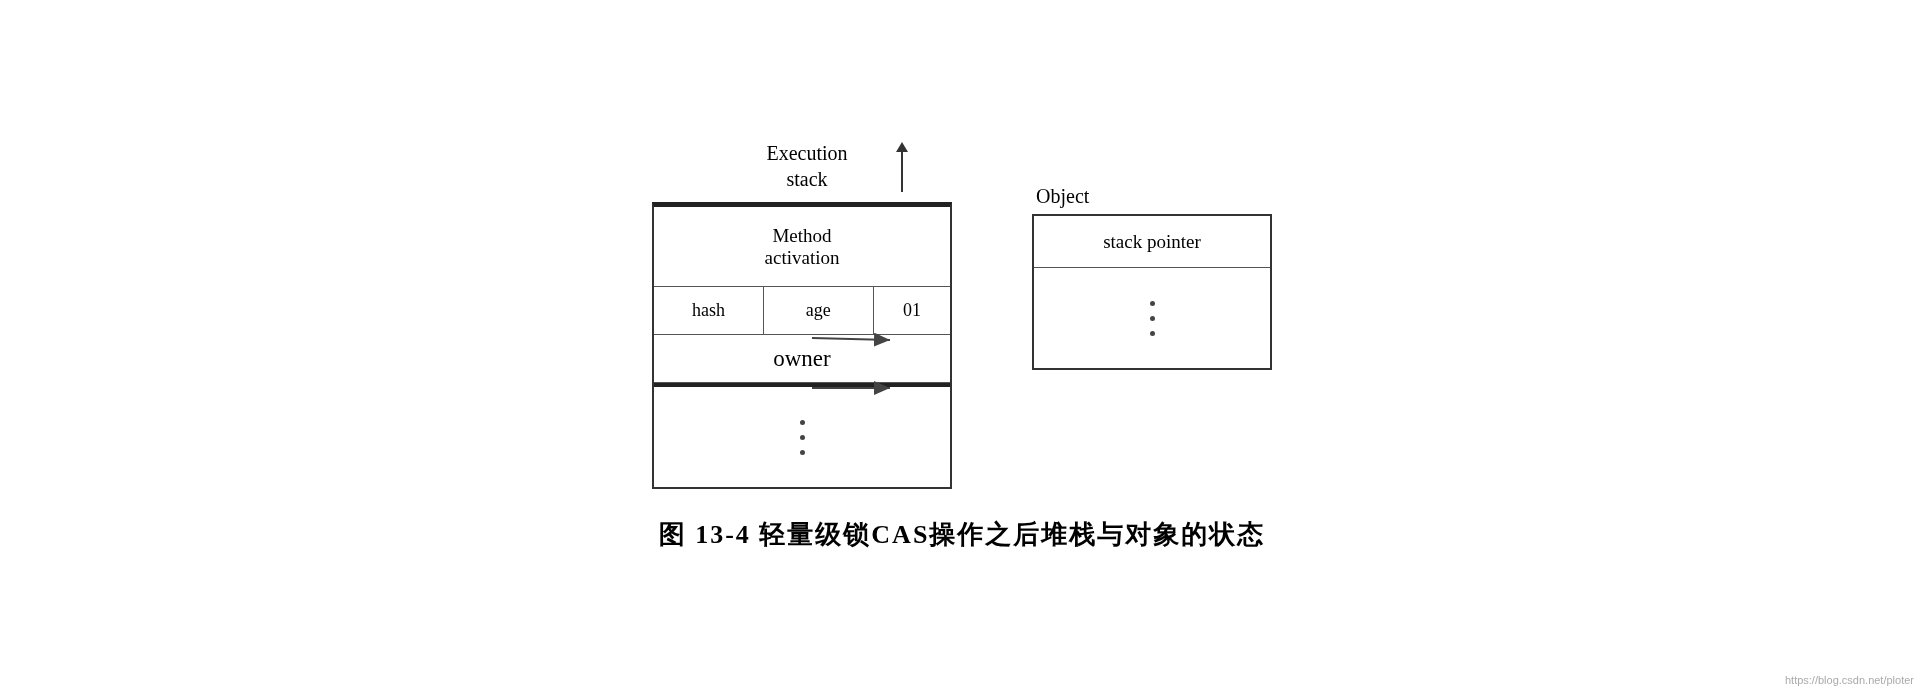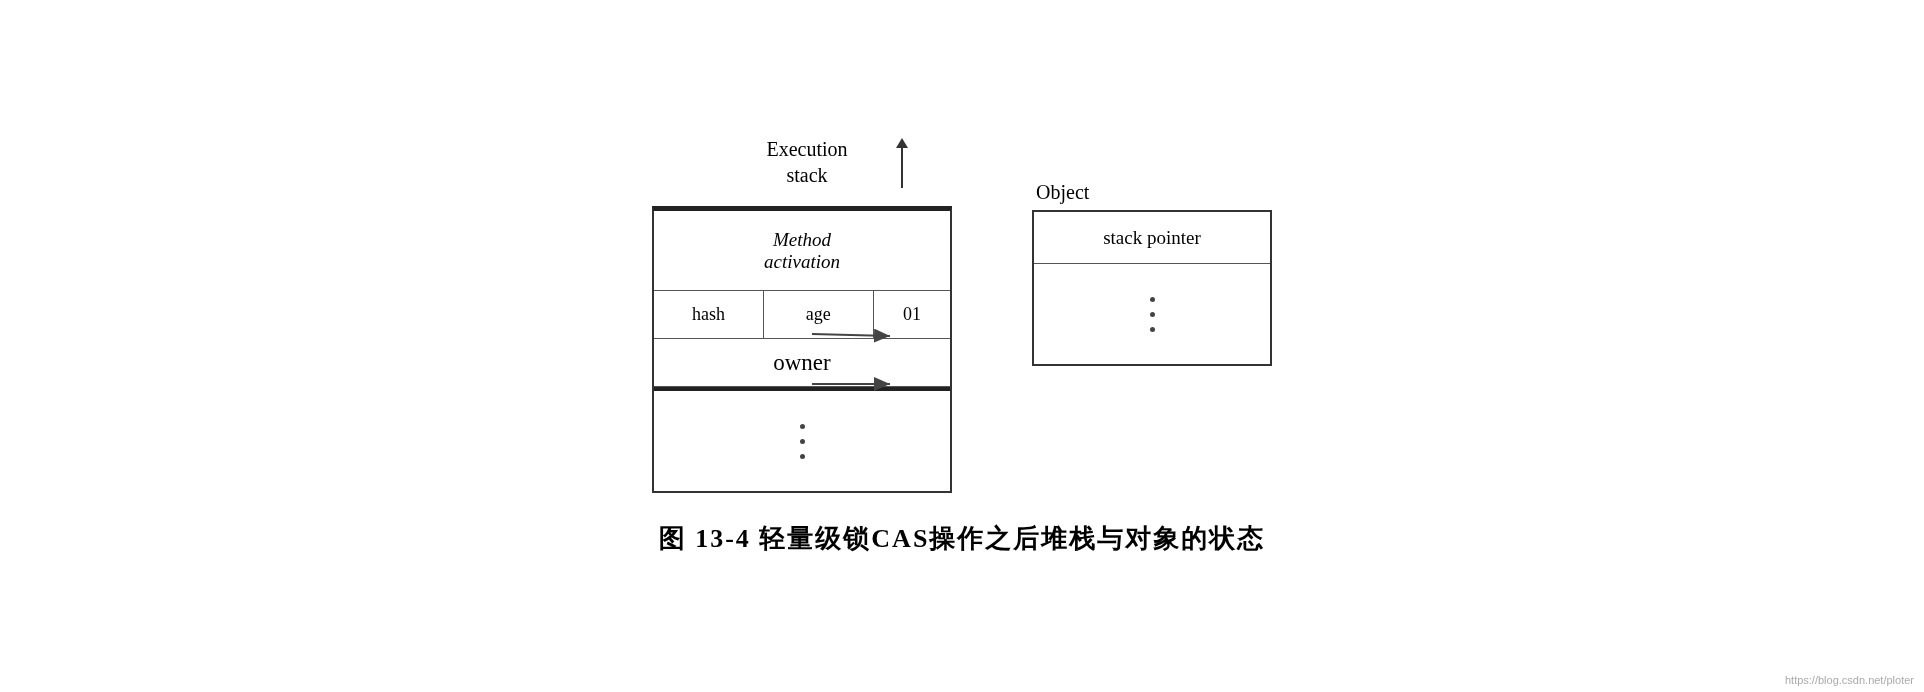--- a/index.html
+++ b/index.html
@@ -39,21 +39,21 @@
       align-items: center;
       width: 300px;
     }
 
     .execution-stack-header {
       width: 100%;
       display: flex;
       flex-direction: column;
       align-items: center;
       position: relative;
-      padding-bottom: 12px;
+      padding-bottom: 4px;
     }
 
     .execution-stack-title {
       font-size: 20px;
       text-align: center;
       line-height: 1.3;
       margin-bottom: 6px;
       padding-left: 10px;
     }
 
@@ -261,21 +261,21 @@
 
           <div class="arrow-up">
             <div class="arrow-up-head"></div>
             <div class="arrow-up-line"></div>
           </div>
         </div>
       </div>
 
       <div class="stack-box stack-thick-border">
 
-        <div class="stack-row" style="min-height:80px; white-space:pre-line; font-style:italic;">
+        <div class="stack-row" style="min-height:80px; white-space:pre-line; ">
           <span style="white-space: pre-line;">Method
 activation</span>
         </div>
 
         <div class="stack-row-hash-age">
           <div class="hash-cell">
             <span>hash</span>
           </div>
           <div class="age-cell">
             <span>age</span>

